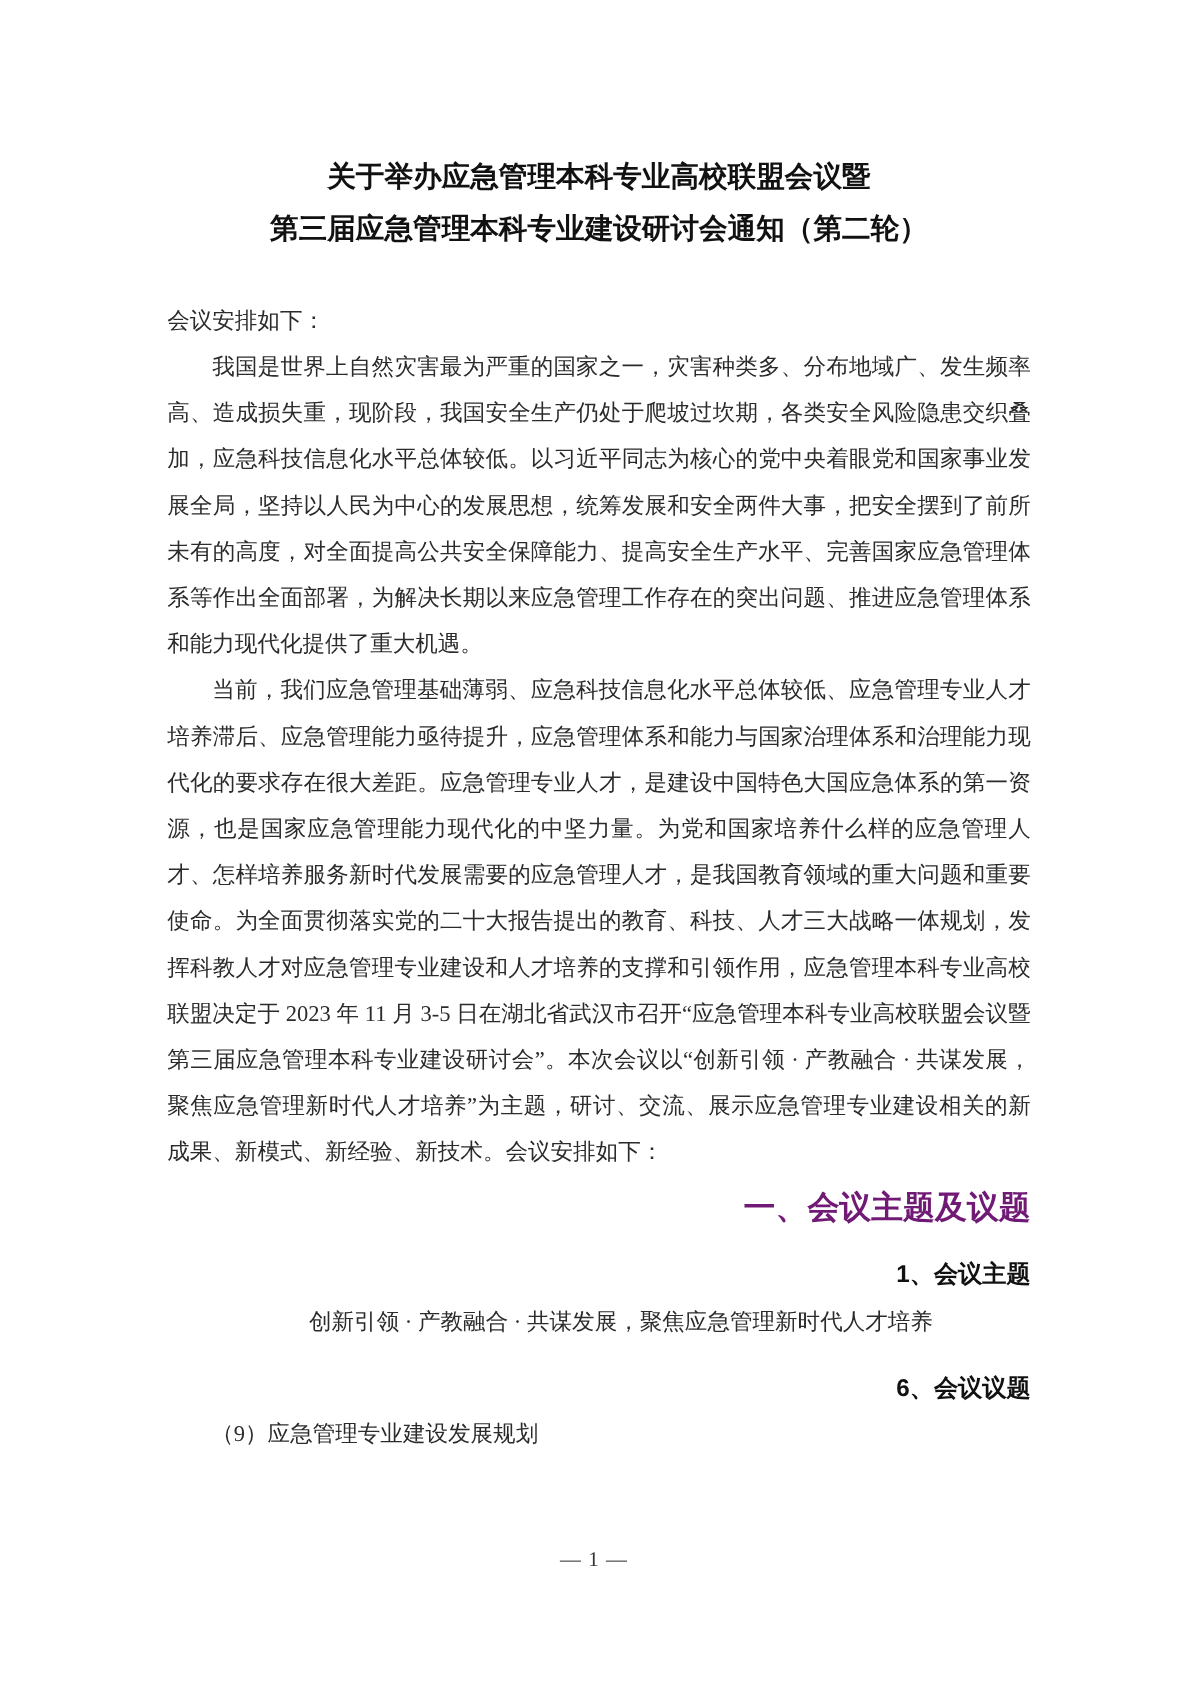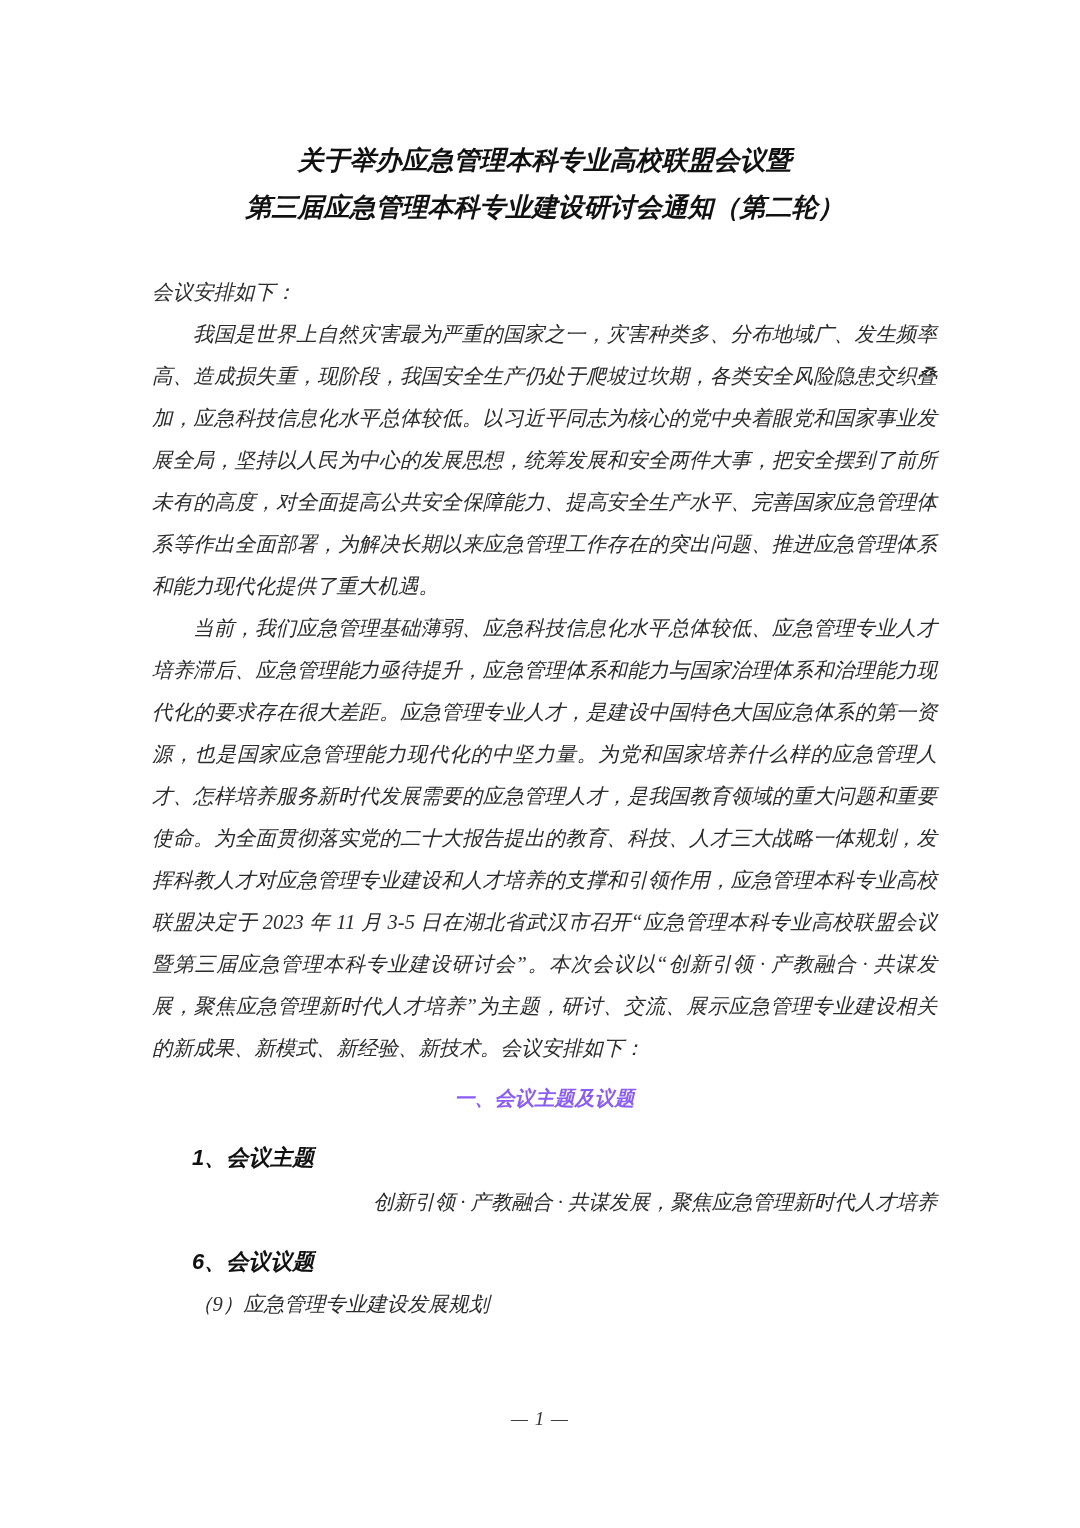--- a/index.html
+++ b/index.html
@@ -7,21 +7,20 @@
   .page {
     position: relative;
     width: 1080px;
     height: 1528px;
     background: #ffffff;
     box-sizing: border-box;
     padding: 137px 143px 0 152px;
     overflow: hidden;
     color: #2b2b2b;
     font-family: "Liberation Serif", "DejaVu Serif", serif;
-    font-style: italic;
   }
 
   .doc-title {
     text-align: center;
     font-weight: bold;
     color: #111111;
     font-size: 26px;
     line-height: 47px;
     font-family: "Liberation Serif", "DejaVu Serif", serif;
   }
@@ -36,41 +35,41 @@
 
   .salutation { margin: 0; }
 
   .para {
     margin: 0;
     text-indent: 2em;
   }
 
   .section-heading {
     margin: 8px 0 0 0;
-    font-size: 20px;
+    font-size: 29px;
     line-height: 42px;
     font-weight: bold;
-    color: #8b5cf6;
+    color: #701a75;
     font-family: "Liberation Sans", "DejaVu Sans", sans-serif;
-    text-align: center;
+    text-align: right;
   }
 
   .sub-heading {
     margin: 18px 0 0 40px;
     font-size: 22px;
     line-height: 42px;
     font-weight: bold;
     color: #111111;
     font-family: "Liberation Sans", "DejaVu Sans", sans-serif;
-    text-align: left;
+    text-align: right;
   }
 
   .sub-body {
     margin: 0 0 0 40px;
-    text-align: right;
+    text-align: center;
   }
 
   .sub-heading + .sub-body { margin-top: 2px; }
 
   .sub-item {
     margin: 0 0 0 40px;
     text-align: left;
   }
 
   .doc-footer {

